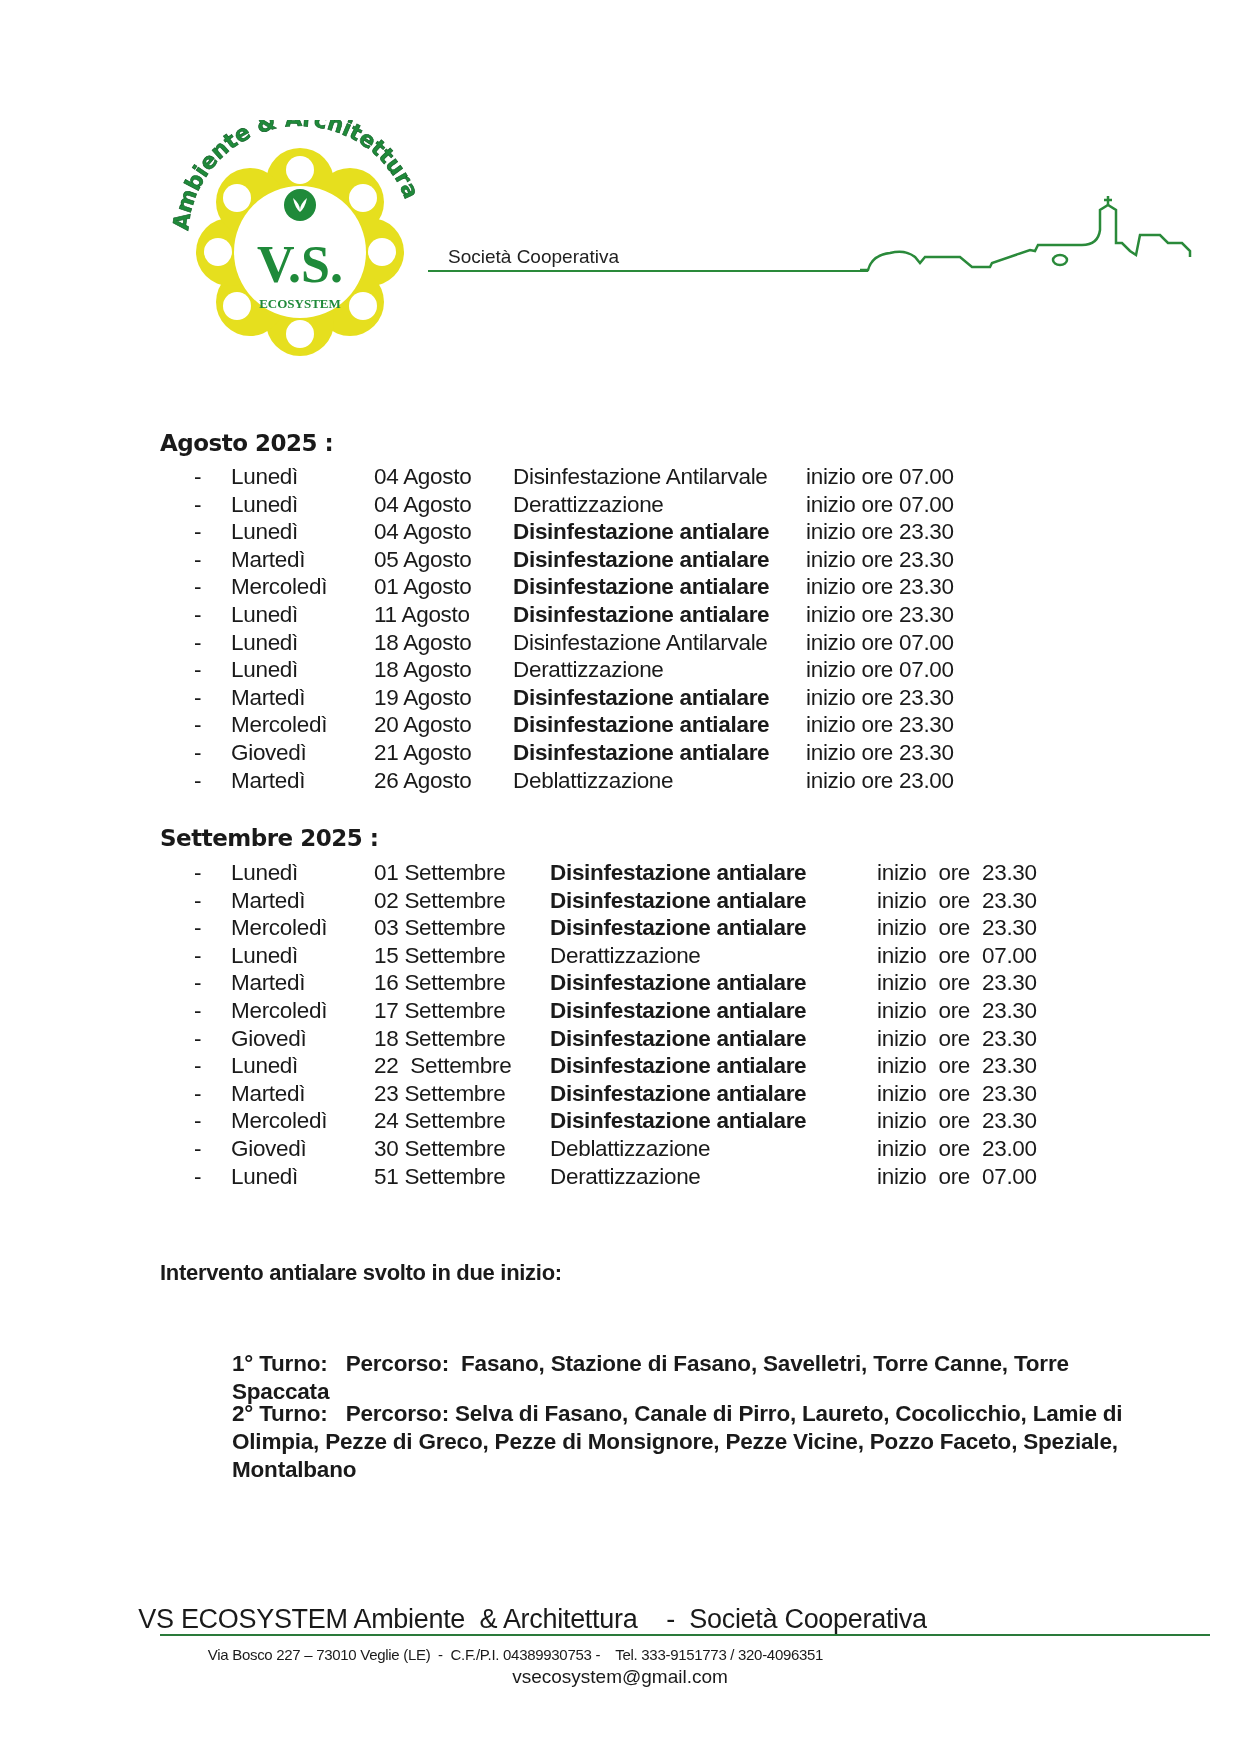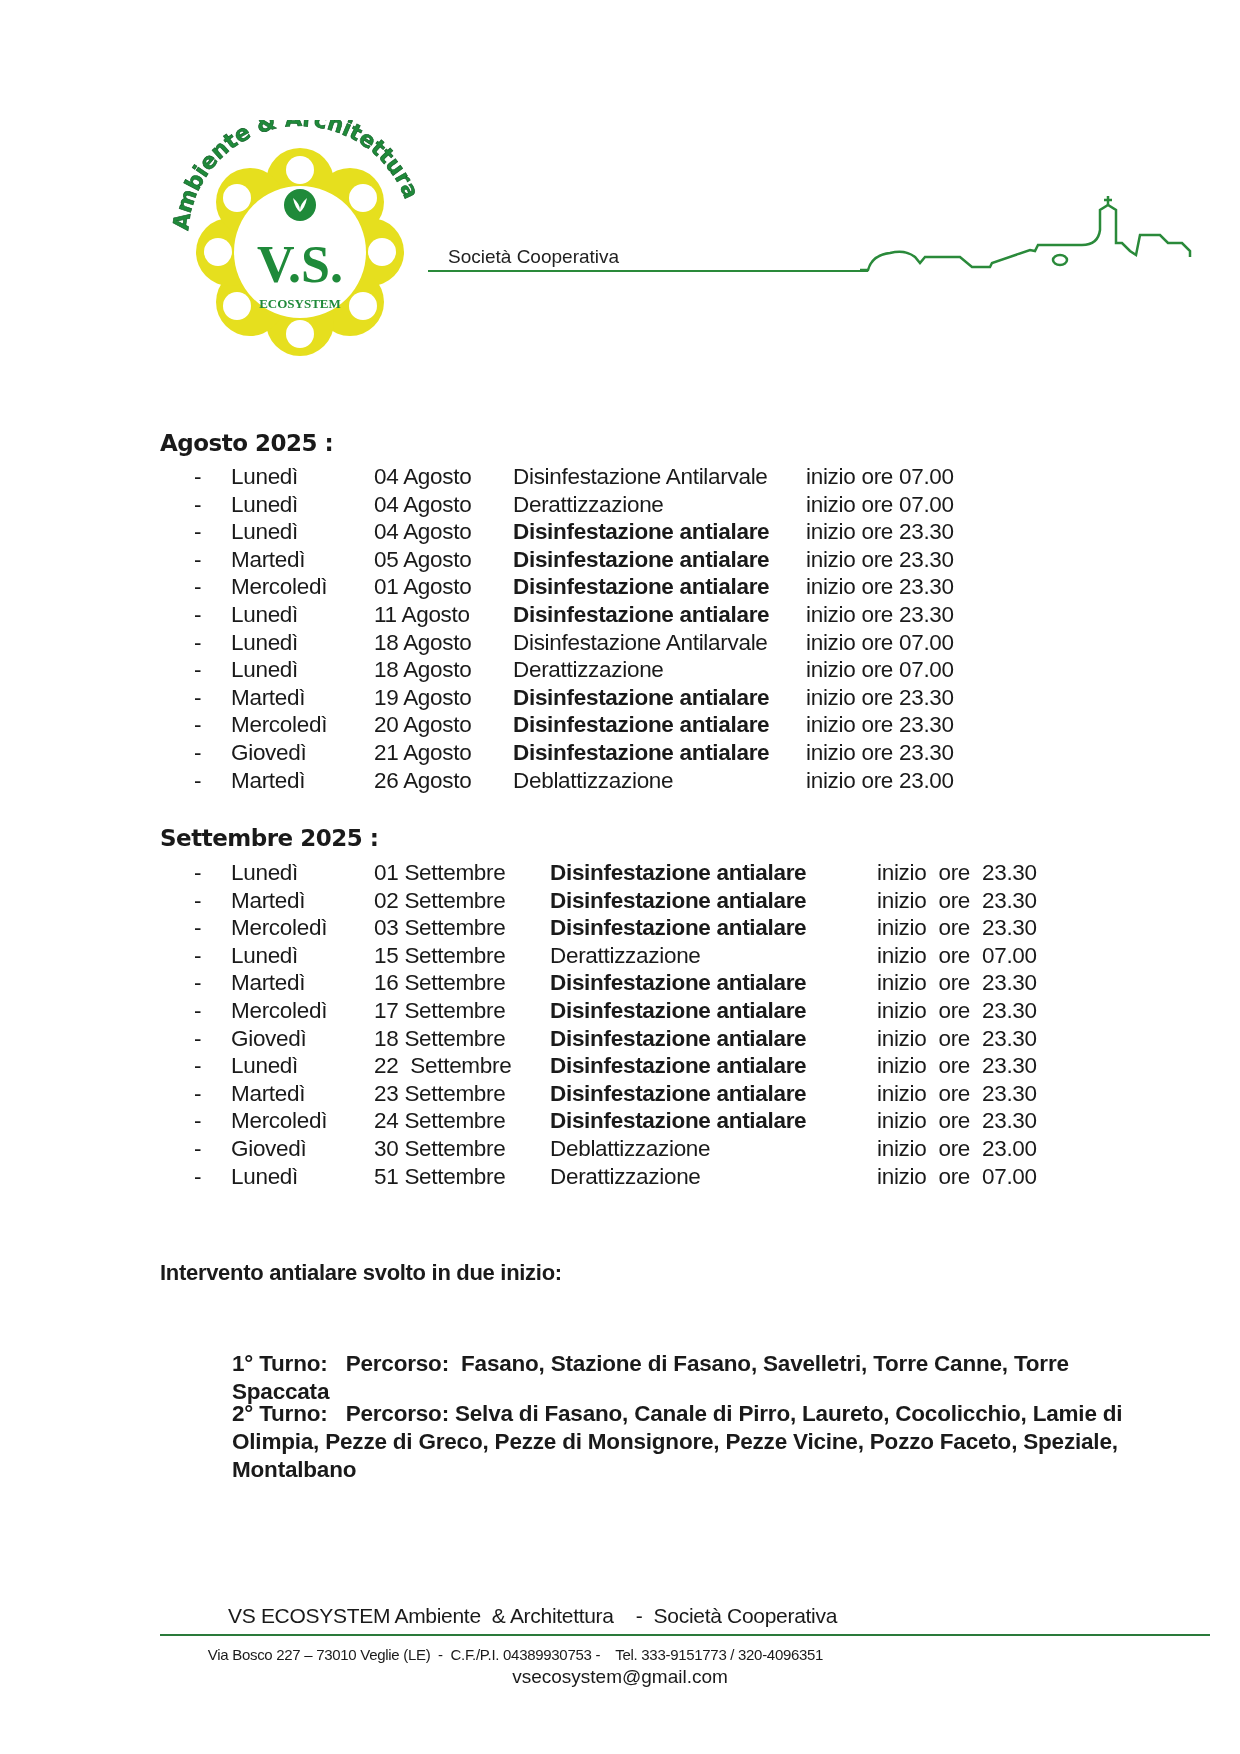--- a/index.html
+++ b/index.html
@@ -29,21 +29,21 @@
     .sep .c-date { left: 374px; }
     .sep .c-act  { left: 550px; }
     .sep .c-time { left: 877px; word-spacing: 6px; }
 
     
     .interv-title { left: 160px; top: 1260px; font-size: 22px; font-weight: bold; letter-spacing: -0.3px; white-space: nowrap; }
     .turno { left: 232px; width: 900px; font-size: 22.5px; font-weight: bold; line-height: 28px; letter-spacing: -0.2px; }
     .turno .lbl-num { font-weight: bold; }
 
     
-    .footer-title { left: 0; width: 1065px; top: 1604px; text-align: center; font-size: 21px; white-space: nowrap; letter-spacing: -0.3px; }
+    .footer-title { left: 0; width: 1065px; top: 1604px; text-align: center; font-size: 27px; white-space: nowrap; letter-spacing: -0.3px; }
     .footer-line { left: 160px; top: 1634px; width: 1050px; height: 0; border-top: 2px solid #2a7a3a; }
     .footer-addr { left: 0; width: 1031px; top: 1646px; text-align: center; font-size: 15px; white-space: nowrap; letter-spacing: -0.3px; }
     .footer-email { left: 0; width: 1240px; top: 1666px; text-align: center; font-size: 19px; white-space: nowrap; }
   </style>
 </head>
 <body>
 
 <div class="abs logo">
   <svg width="280" height="250" viewBox="0 0 280 250">
     <defs>

